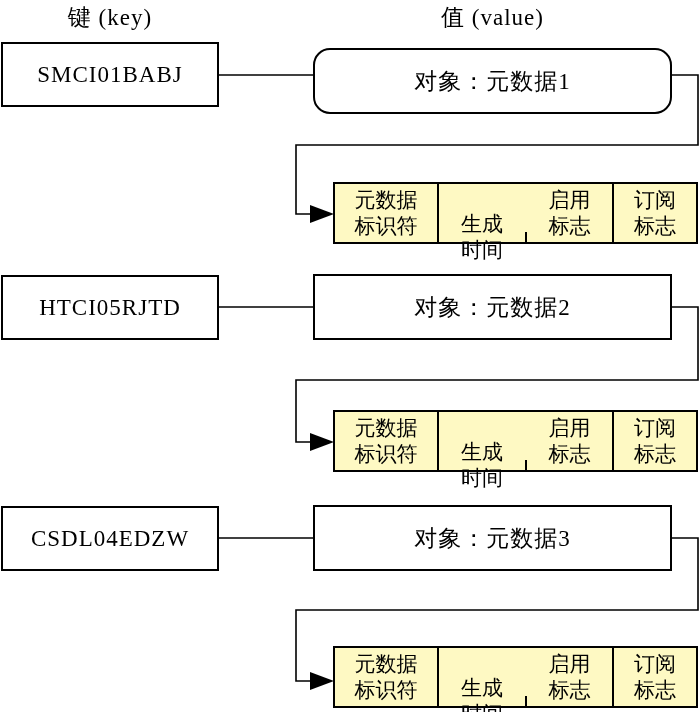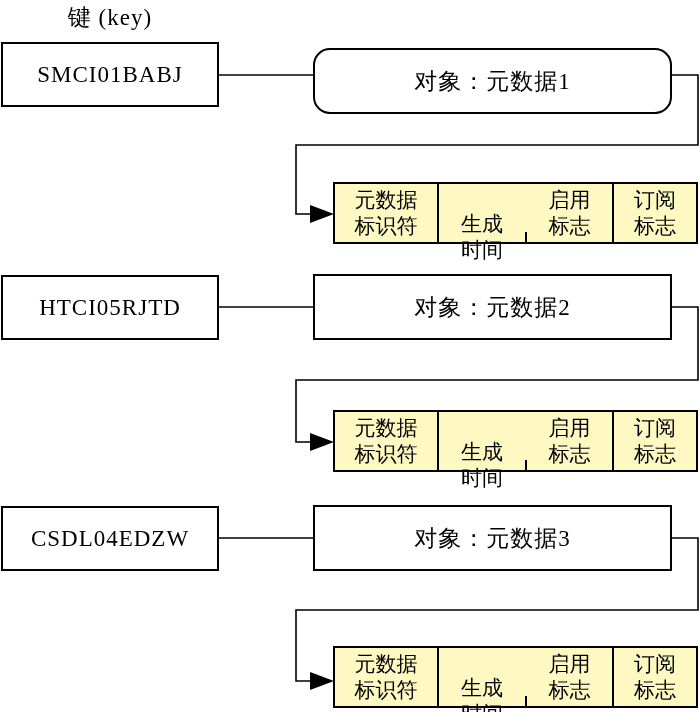--- a/index.html
+++ b/index.html
@@ -74,20 +74,21 @@
   }
   .overlay path { stroke: #000000; stroke-width: 1.6; fill: none; }
   .overlay polygon { fill: #000000; stroke: none; }
 </style>
 </head>
 <body>
 
 <div class="canvas">
 
   <div class="hdr key-hdr">键 (key)</div>
+  <div class="hdr val-hdr">值 (value)</div>
 
   <svg class="overlay" viewBox="0 0 700 712">
 
     <path d="M219 75 H313"></path>
     <path d="M672 75 H698 V145 H296 V214 H312"></path>
     <polygon points="310,205 310,223 334,214"></polygon>
 
     <path d="M219 307 H313"></path>
     <path d="M672 307 H698 V380 H296 V442 H312"></path>
     <polygon points="310,433 310,451 334,442"></polygon>

